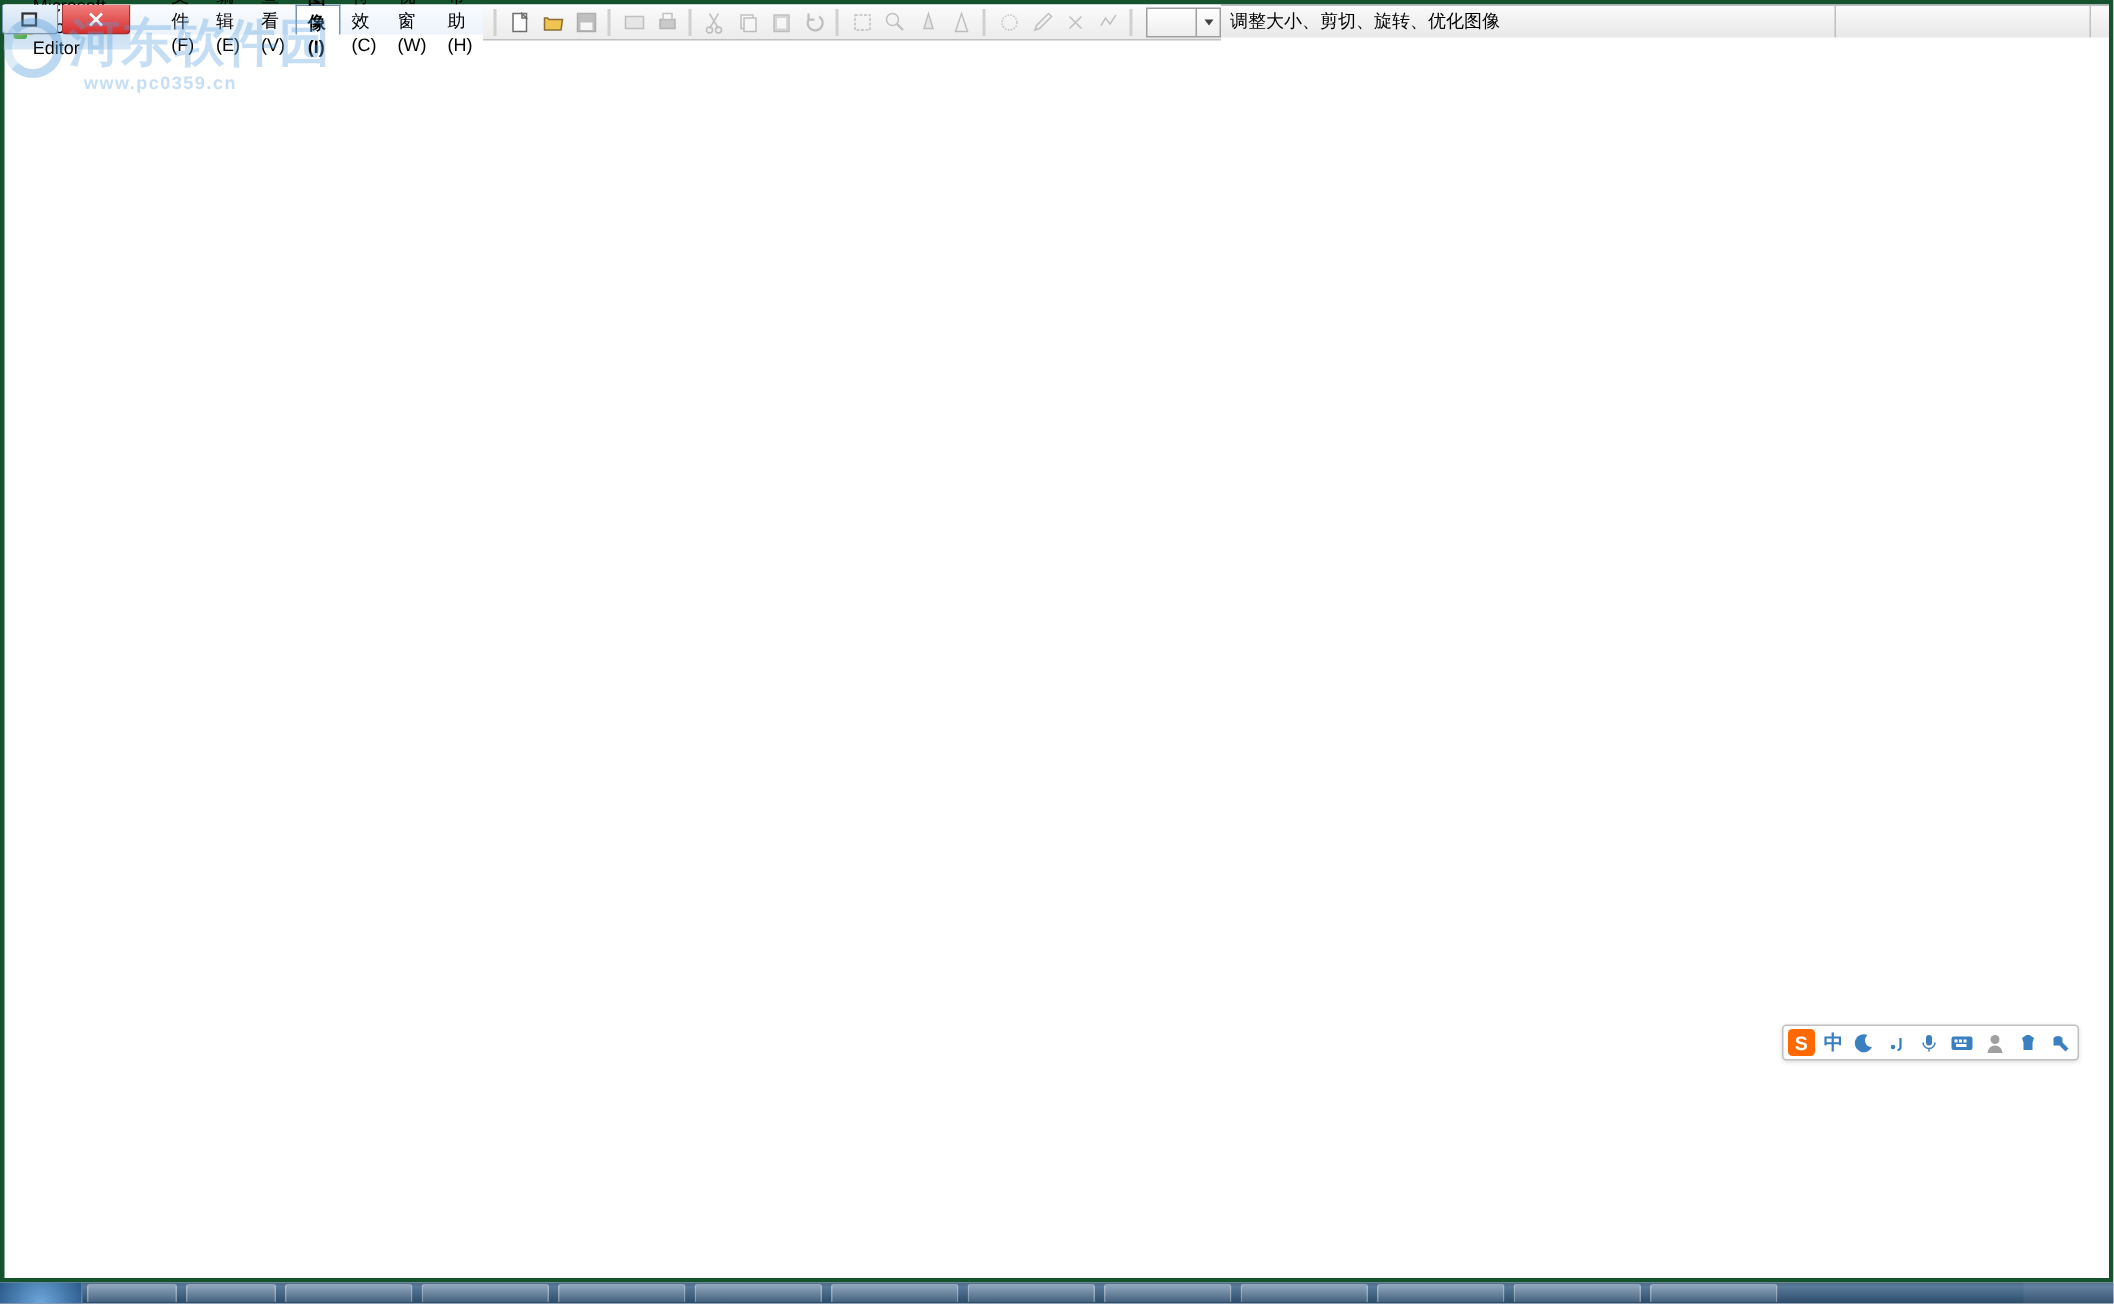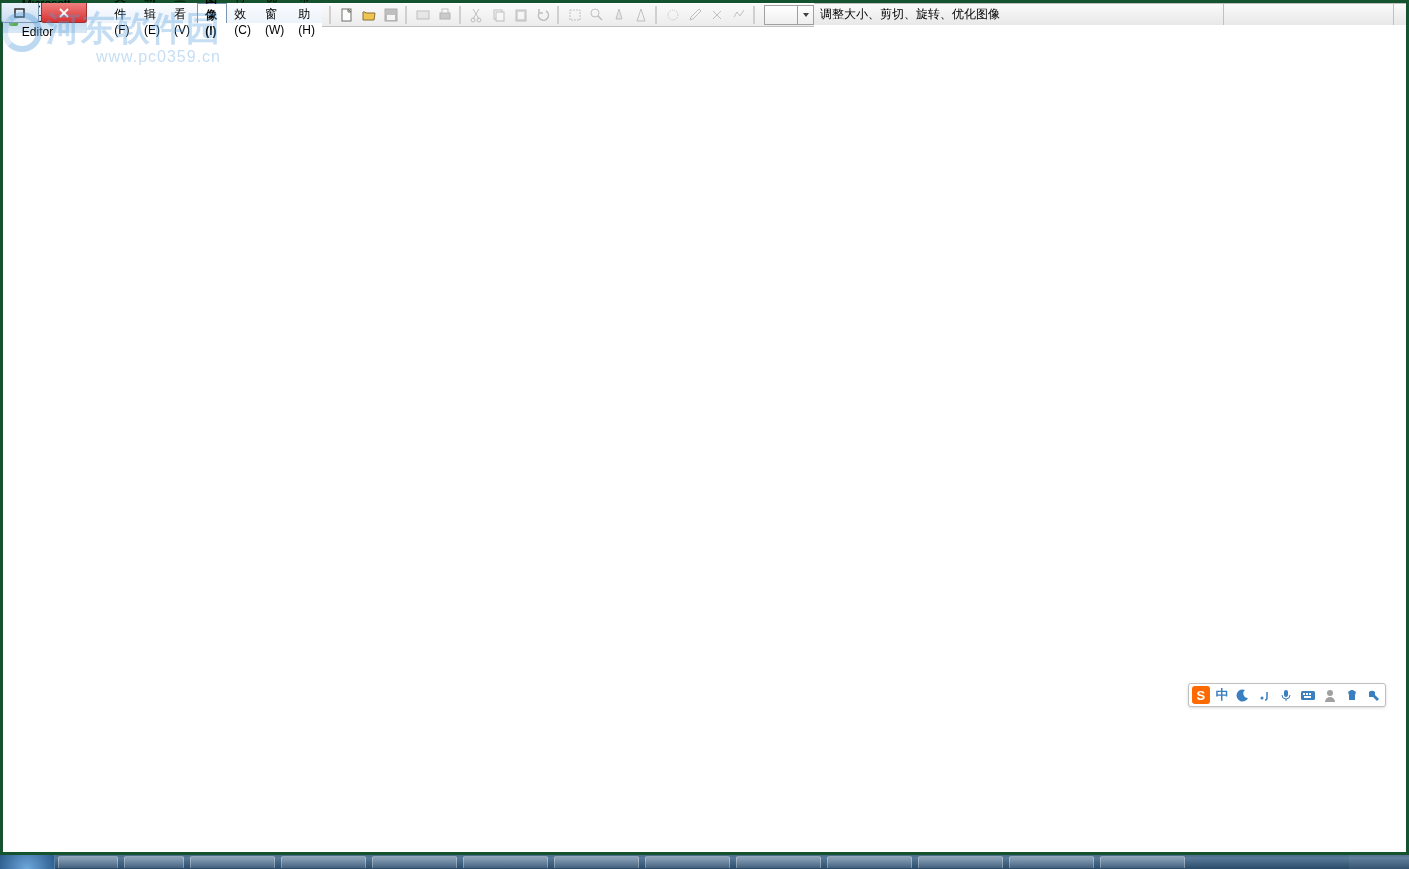--- a/index.html
+++ b/index.html
@@ -38,21 +38,21 @@
 
 .statusbar { height: 22px; background: linear-gradient(to bottom,#fafafa,#e8e8e8); border-top: 1px solid #c0c0c0; display: flex; align-items: center; font-size: 12px; }
 .status-cell { height: 100%; display: flex; align-items: center; padding: 0 6px; border-right: 1px solid #c0c0c0; }
 .status-cell.main { width: 410px; }
 .status-cell.mid { width: 170px; }
 .status-cell.rest { flex: 1; border-right: none; }
 
 .watermark { position: absolute; left: 2px; top: 6px; font-size: 34px; font-weight: bold; color: rgba(90,160,220,0.35); z-index: 100; pointer-events: none; letter-spacing: 1px; font-family: "KaiTi","STKaiti",serif; }
 .watermark .wm-logo { display: inline-block; width: 40px; height: 40px; vertical-align: middle; position: relative; margin-right: 4px; }
 .watermark .wm-logo::before { content: ""; position: absolute; inset: 0; border-radius: 50%; border: 6px solid rgba(90,160,220,0.4); border-left-color: rgba(90,160,220,0.2); }
-.watermark .wm-url { display: block; font-size: 16px; font-weight: normal; font-family: Arial,sans-serif; margin-left: 54px; margin-top: -4px; text-align: right; }
+.watermark .wm-url { display: block; font-size: 12px; font-weight: bold; font-family: Arial,sans-serif; margin-left: 54px; margin-top: -4px; }
 
 .ime-bar { position: absolute; right: 20px; bottom: 145px; width: 198px; height: 24px; background: #fff; border: 1px solid #c0c0c0; border-radius: 3px; display: flex; align-items: center; padding: 0 3px; gap: 6px; box-shadow: 0 1px 3px rgba(0,0,0,0.15); }
 .ime-s { width: 18px; height: 18px; background: #ff6a00; border-radius: 3px; color: #fff; font-weight: bold; font-size: 13px; display: flex; align-items: center; justify-content: center; font-family: Arial; }
 .ime-cn { font-size: 13px; color: #3a7fc0; font-weight: bold; }
 .ime-ic { width: 16px; height: 16px; display: flex; align-items: center; justify-content: center; }
 
 .taskbar { position: absolute; left: 0; bottom: 0; width: 1409px; height: 14px; background: linear-gradient(to bottom,#4a6a8a 0%,#5a7a9a 20%,#2a4a6a 100%); display: flex; align-items: flex-start; overflow: hidden; }
 .taskbar .start-hint { width: 55px; height: 14px; background: radial-gradient(circle at 50% 100%,#6fa8dc,#2a5a8a); border-right: 1px solid rgba(255,255,255,0.2); }
 .task-item { height: 12px; margin: 1px 3px 0; border: 1px solid rgba(255,255,255,0.3); border-bottom: none; border-radius: 2px 2px 0 0; background: linear-gradient(to bottom,rgba(255,255,255,0.3),rgba(255,255,255,0.1)); }
 .task-item.narrow { width: 60px; } .task-item.wide { width: 85px; }

